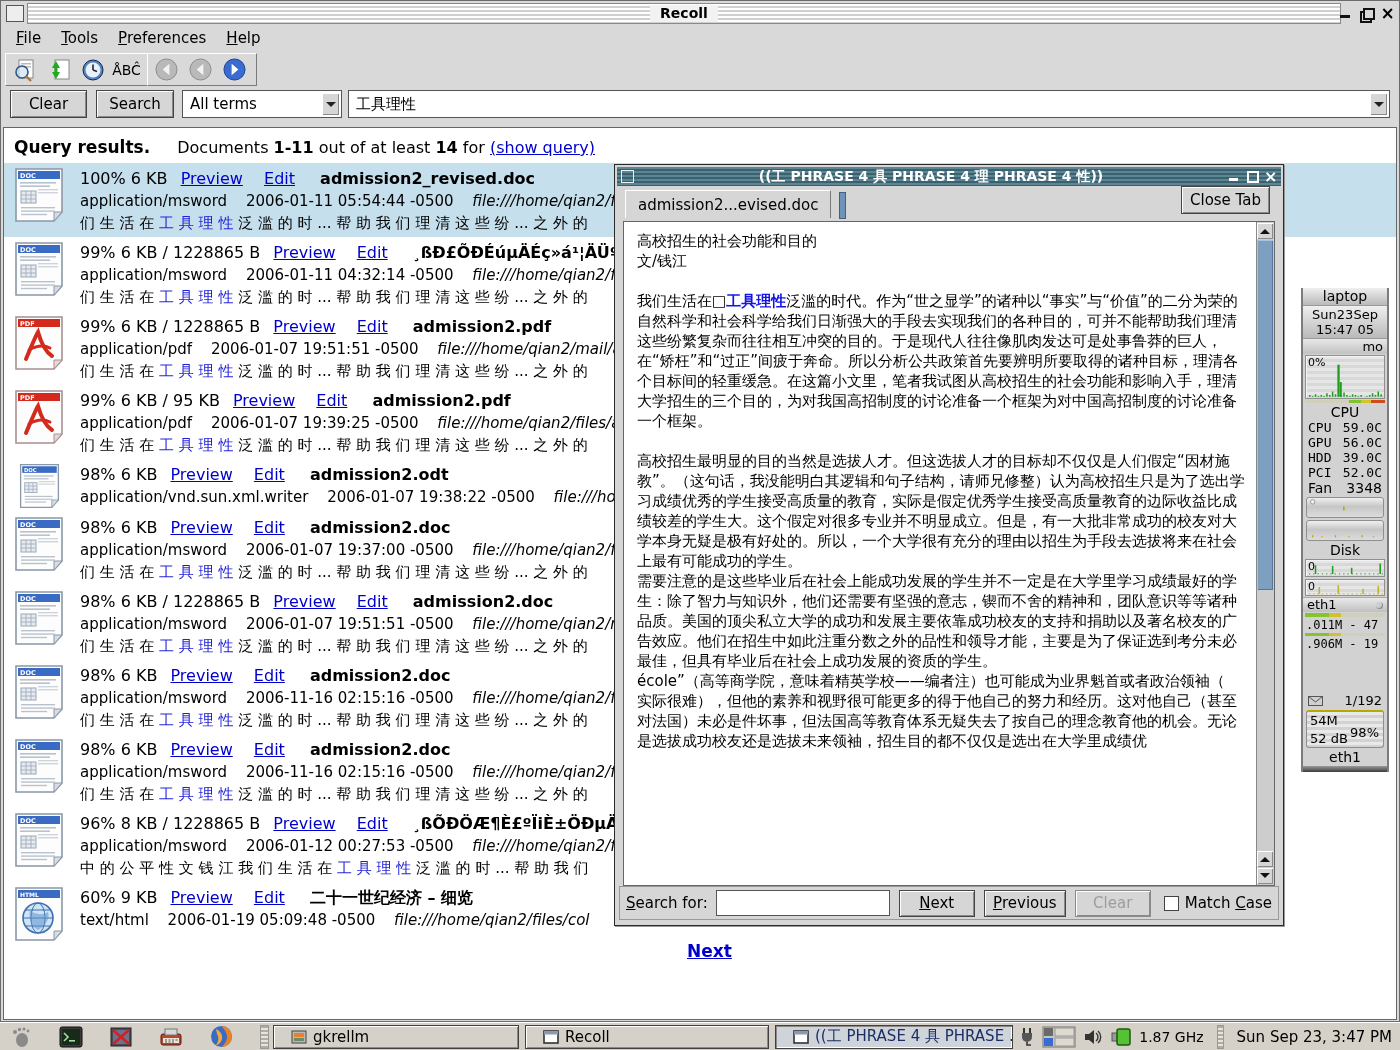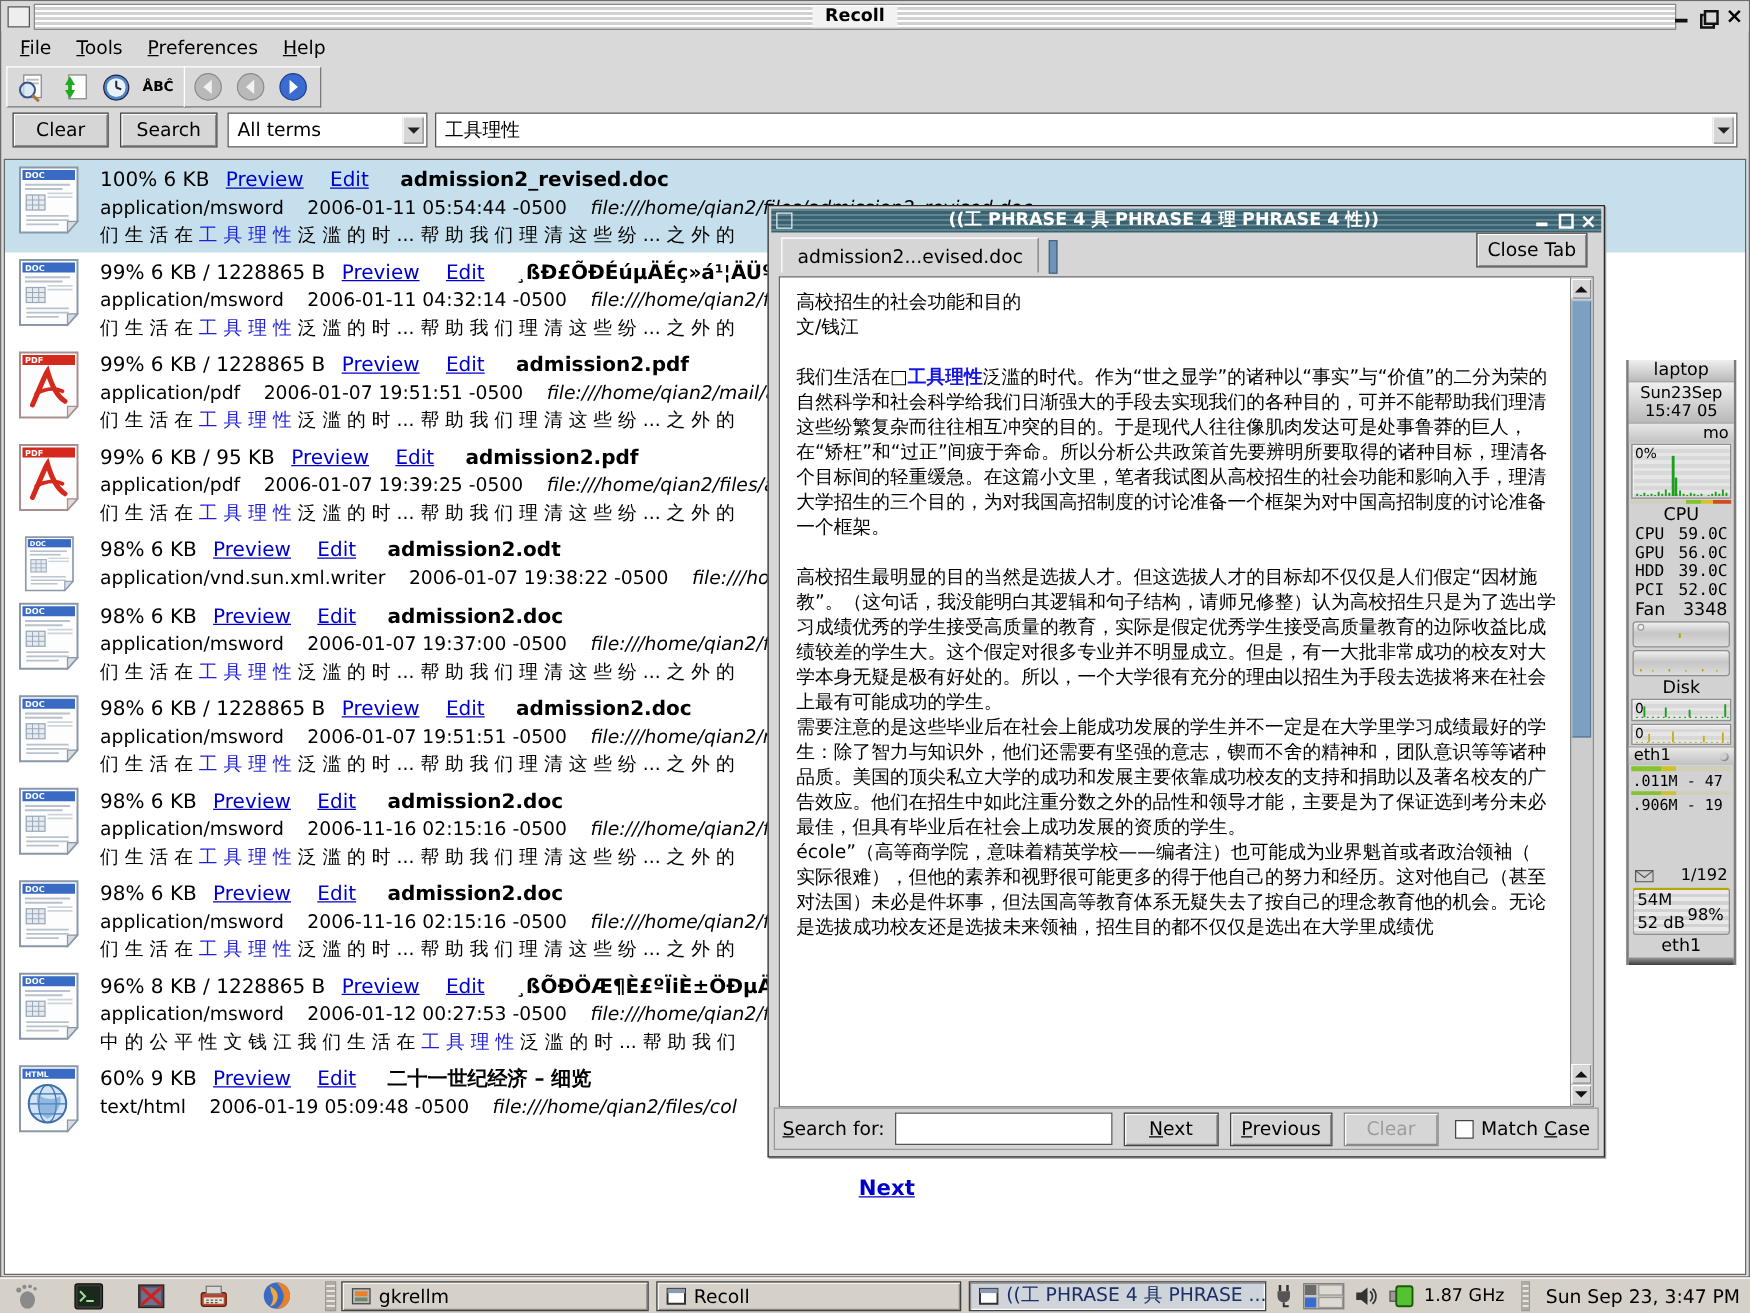--- a/index.html
+++ b/index.html
@@ -23,21 +23,21 @@
   .wc-max::after{content:"";position:absolute;left:4px;top:2px;width:8px;height:8px;border:2px solid #111;background:#d9d9d9;}
   .wc-max::before{content:"";position:absolute;left:1px;top:5px;width:8px;height:8px;border:2px solid #111;background:#d9d9d9;}
   .wc-close{font-size:17px;font-weight:bold;line-height:15px;text-align:center;}
 
   #menubar{position:absolute;left:0;top:24px;right:0;height:26px;display:flex;align-items:center;padding-left:6px;gap:2px;}
   .menu-item{padding:2px 9px;font-size:15px;cursor:pointer;text-align:center;}
 
   #toolbar{position:absolute;left:0;top:50px;right:0;height:37px;}
   .toolgroup{position:absolute;top:2px;height:31px;background:#d9d9d9;display:flex;align-items:center;padding:0 6px;gap:9px;}
   .tbtn{width:25px;height:25px;display:flex;align-items:center;justify-content:center;cursor:pointer;}
-  .spell-glyph{font-size:11px;font-weight:bold;letter-spacing:0;}
+  .spell-glyph{font-size:14px;font-weight:normal;letter-spacing:0;}
 
   #searchrow{position:absolute;left:0;top:88px;right:0;height:34px;}
   .pushbtn{position:absolute;top:1px;height:28px;background:#d6d6d6;box-sizing:border-box;
       border:1px solid #444;box-shadow:inset 1px 1px 0 #fff, inset -1px -1px 0 #8a8a8a;
       display:flex;align-items:center;justify-content:center;font-size:15px;cursor:pointer;}
   #combo-mode{position:absolute;left:181px;top:1px;width:160px;height:28px;background:#fff;border:1px solid #555;
       box-sizing:border-box;display:flex;align-items:center;padding-left:7px;cursor:pointer;}
   .combo-arrow{position:absolute;right:2px;top:2px;bottom:2px;width:17px;background:#d6d6d6;
       box-shadow:inset 1px 1px 0 #fff, inset -1px -1px 0 #8a8a8a;display:flex;align-items:center;justify-content:center;}
   .combo-arrow::after{content:"";width:0;height:0;border:5px solid transparent;border-top-color:#222;margin-top:5px;}
@@ -140,21 +140,21 @@
   .gk-bottom{height:7px;background:linear-gradient(180deg,#9a9a9a,#3c3c3c);margin-top:1px;}
 
   
   #taskbar{position:absolute;left:0;bottom:0;width:1400px;height:28px;background:#d5d1c9;
       border-top:1px solid #fff;box-sizing:border-box;display:flex;align-items:center;z-index:50;}
   .launcher{width:26px;height:24px;display:flex;align-items:center;justify-content:center;margin-left:24px;cursor:pointer;}
   .launcher:first-child{margin-left:8px;}
   .tb-handle{width:7px;height:22px;margin:0 4px 0 26px;
       background:repeating-linear-gradient(180deg,#b0aca4 0 2px,#e8e4dc 2px 4px);border:1px solid #999;}
   .taskbtn{height:24px;background:#d5d1c9;border:1px solid #404040;box-shadow:inset 1px 1px 0 #fff, inset -1px -1px 0 #8a8a8a;
-      box-sizing:border-box;display:flex;align-items:center;gap:6px;padding:0 7px;margin-right:6px;
+      box-sizing:border-box;display:flex;align-items:center;gap:6px;padding:0 17px;margin-right:6px;
       font-size:15px;white-space:nowrap;overflow:hidden;cursor:pointer;}
   .taskbtn.active{box-shadow:inset 1px 1px 0 #8a8a8a, inset -1px -1px 0 #fff;background:#cfd3da;color:#1b2f66;}
   .taskbtn .tb-ico{flex:0 0 auto;display:flex;}
   #tray{margin-left:auto;display:flex;align-items:center;gap:7px;}
   #freq-label{font-size:14px;}
   #clock-sep{width:5px;height:22px;background:repeating-linear-gradient(180deg,#b0aca4 0 2px,#e8e4dc 2px 4px);border:1px solid #999;margin:0 6px;}
   #clock{font-size:15px;margin-right:8px;white-space:nowrap;}
 </style>
 </head>
 <body>
@@ -238,20 +238,29 @@
       <span>All terms</span>
       <span class="combo-arrow"></span>
     </div>
     <div id="query-entry">
       <span>工具理性</span>
       <span class="combo-arrow"></span>
     </div>
   </div>
 
   <div id="results">
+    <div id="res-header">
+      <span class="qr">Query results.</span>
+      <span>Documents</span>
+      <b>1-11</b>
+      <span>out of at least</span>
+      <b>14</b>
+      <span>for</span>
+      <a class="bluelink">(show query)</a>
+    </div>
     <div id="res-list">
   <div class="rrow selected">
     <div class="ricon">
       <svg viewBox="0 0 54 56">
         <path d="M4 2 H50 V45 L42 54 H4 Z" fill="#fdfdfd" stroke="#8a98a8" stroke-width="1.6"></path>
         <path d="M50 45 L42 54 V45 Z" fill="#d8dde4" stroke="#8a98a8"></path>
         <rect x="6" y="4" width="42" height="8" fill="#3a6bc4"></rect>
         <text x="8" y="10.5" font-size="6.5" font-weight="bold" fill="#fff" font-family="DejaVu Sans">DOC</text>
         <rect x="8" y="15" width="36" height="1.6" fill="#b9c2cc"></rect>
               <rect x="8" y="18.4" width="30" height="1.6" fill="#b9c2cc"></rect>

